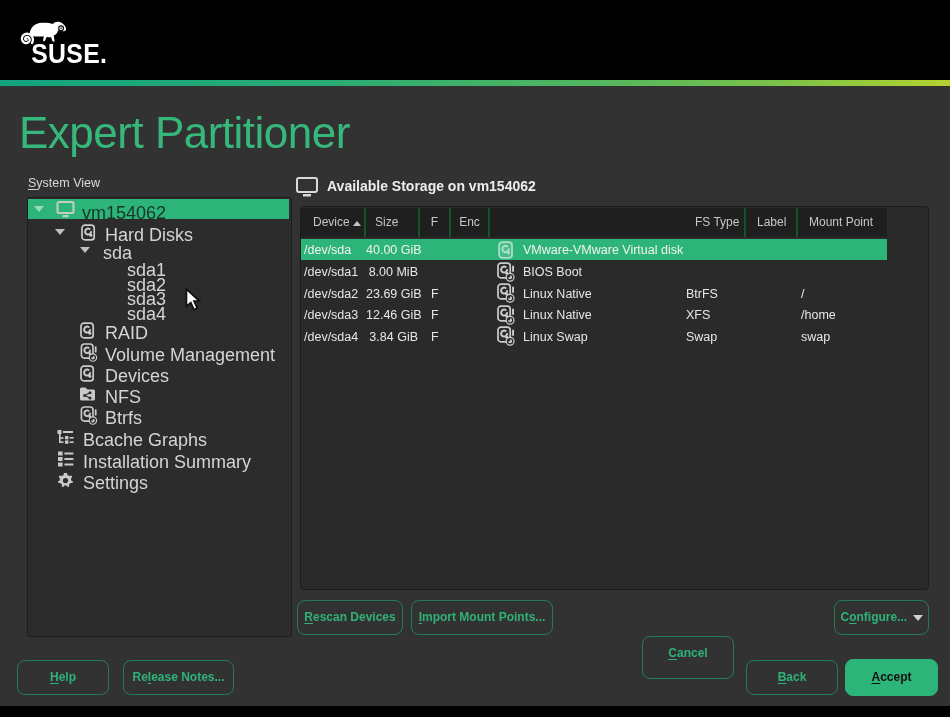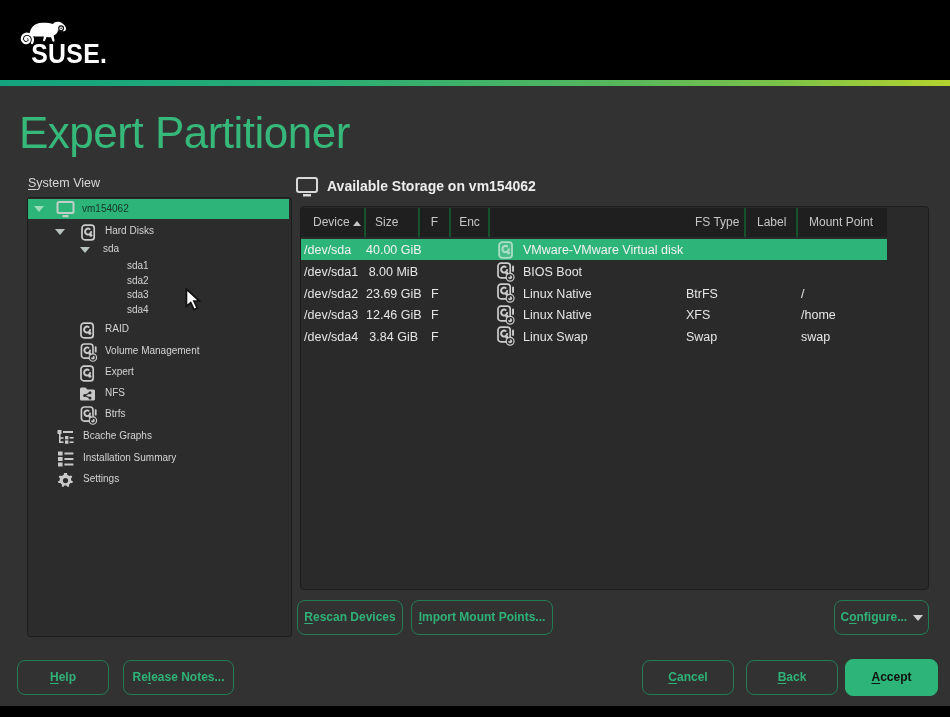--- a/index.html
+++ b/index.html
@@ -1,21 +1,21 @@
 <!DOCTYPE html>
 <html><head><meta charset="utf-8"><style>
 html,body{margin:0;padding:0}
 body{width:950px;height:717px;background:#323232;font-family:"Liberation Sans",sans-serif;position:relative;overflow:hidden;-webkit-font-smoothing:antialiased}
 .abs{position:absolute}
 #topbar{left:0;top:0;width:950px;height:80px;background:#000}
 #grad{left:0;top:80px;width:950px;height:6px;background:linear-gradient(90deg,#12a37e 0%,#2bac74 35%,#56b75c 65%,#7ac249 82%,#b4d22e 100%)}
 #title{left:19px;top:108px;font-size:44px;color:#36b87b;letter-spacing:-0.5px}
 #sysview{left:28px;top:176px;font-size:12.5px;color:#d8d8d8}
 #treepanel{left:27px;top:197px;width:263px;height:438px;background:#2c2c2c;border:1px solid #1d1d1d;border-radius:3px}
-.trow{position:absolute;font-size:10px;color:#d4d4d4;white-space:nowrap}
+.trow{position:absolute;font-size:18px;color:#d4d4d4;white-space:nowrap}
 #selrow{left:28px;top:199px;width:261px;height:20px;background:#2db478}
 .tri{position:absolute;width:0;height:0;border-left:5px solid transparent;border-right:5px solid transparent;border-top:6px solid #b9c4bf}
 #storhead{left:327px;top:178px;font-size:14px;font-weight:bold;color:#ededed}
 #table{left:300px;top:206px;width:627px;height:382px;background:#2a2a2a;border:1px solid #1c1c1c;border-radius:4px}
 #thead{position:absolute;left:0;top:1px;width:586px;height:29px;background:#1f1f1f}
 .th{position:absolute;top:0;height:29px;line-height:29px;font-size:12px;color:#c6c6c6;border-right:2px solid #14532d;box-sizing:border-box}
 .cell{position:absolute;font-size:12.5px;color:#e6e6e6;white-space:nowrap}
 #selrow2{position:absolute;left:0;top:31.5px;width:586px;height:21.5px;background:#2db478}
 .btn{position:absolute;border:1px solid #227d55;border-radius:8px;color:#2fb277;font-weight:bold;font-size:12px;text-align:center;box-sizing:border-box}
 #bottombar{left:0;top:706px;width:950px;height:11px;background:#000}
@@ -76,21 +76,21 @@
       <circle cx="13.1" cy="15.3" r="3.9" fill="#2b2b2b" stroke="#cccccc" stroke-width="1.25"></circle>
       <path d="M13.1 15.3 L13.1 13.3 A 2.0 2.0 0 1 1 11.1 15.3 Z" fill="#cccccc"></path>
     </svg>
   <div class="trow" style="left:105px;top:344.5px">Volume Management</div>
 
   <svg class="abs disk" style="left:80px;top:365px" width="15" height="17" viewBox="0 0 15 17">
       <rect x="1" y="1.1" width="12.2" height="14.8" rx="3" fill="none" stroke="#cccccc" stroke-width="1.7"></rect>
       <path d="M8.6 5.0 A 3.0 3.0 0 1 0 10.1 7.9" fill="none" stroke="#cccccc" stroke-width="2" stroke-linecap="round"></path>
       <circle cx="9.9" cy="11.2" r="1.55" fill="#cccccc"></circle>
     </svg>
-  <div class="trow" style="left:105px;top:366px">Expert</div>
+  <div class="trow" style="left:105px;top:366px">Devices</div>
 
   <svg class="abs nfs" style="left:79px;top:386px" width="17" height="16" viewBox="0 0 17 16">
       <path d="M1 3 a1.5 1.5 0 0 1 1.5-1.5 h4 l2 2 h6 a1.5 1.5 0 0 1 1.5 1.5 v8 a1.5 1.5 0 0 1 -1.5 1.5 h-12 a1.5 1.5 0 0 1 -1.5 -1.5 Z" fill="#c9c9c9"></path>
       <g fill="#2c2c2c">
         <circle cx="5.6" cy="9.5" r="1.5"></circle>
         <circle cx="11" cy="6.8" r="1.5"></circle>
         <circle cx="11" cy="12" r="1.5"></circle>
         <path d="M5.6 9.5 L11 6.8 M5.6 9.5 L11 12" stroke="#2c2c2c" stroke-width="1.2"></path>
       </g>
     </svg>
@@ -224,19 +224,19 @@
     <div class="cell" style="left:222px;top:122.5px">Linux Swap</div>
     <div class="cell" style="left:385px;top:122.5px">Swap</div>
     <div class="cell" style="left:500px;top:122.5px">swap</div>
   </div>
 </div>
 <div class="abs btn" id="b-rescan" style="left:297px;top:600px;width:106px;height:35px;line-height:33px"><u>R</u>escan Devices</div>
 <div class="abs btn" id="b-import" style="left:411px;top:600px;width:142px;height:35px;line-height:33px"><u>I</u>mport Mount Points...</div>
 <div class="abs btn" id="b-config" style="left:834px;top:600px;width:95px;height:35px;line-height:33px">C<u>o</u>nfigure... <span style="display:inline-block;width:0;height:0;border-left:5px solid transparent;border-right:5px solid transparent;border-top:6px solid #cfcfcf;vertical-align:middle;margin-left:2px"></span></div>
 <div class="abs btn" id="b-help" style="left:17px;top:660px;width:92px;height:35px;line-height:33px"><u>H</u>elp</div>
 <div class="abs btn" id="b-relnotes" style="left:123px;top:660px;width:111px;height:35px;line-height:33px">Re<u>l</u>ease Notes...</div>
-<div class="abs btn" id="b-cancel" style="left:642px;top:660px;width:92px;height:35px;line-height:33px"><u>C</u>ancel</div>
+<div class="abs btn" id="b-cancel" style="left:642px;top:636px;width:92px;height:43px;line-height:33px"><u>C</u>ancel</div>
 <div class="abs btn" id="b-back" style="left:746px;top:660px;width:92px;height:35px;line-height:33px"><u>B</u>ack</div>
 <div class="abs btn" id="b-accept" style="left:845px;top:659px;width:93px;height:37px;line-height:35px;background:#2db478;border-color:#2db478;color:#111"><u>A</u>ccept</div>
 <div class="abs" id="bottombar"></div>
 <svg class="abs" style="left:184px;top:288px" width="20" height="26" viewBox="0 0 18 24">
   <path d="M2 1 L2 17 L6 13.5 L9 20 L12 18.5 L9 12 L14 12 Z" fill="#fff" stroke="#111" stroke-width="1.6"></path>
 </svg>
 
 </body></html>

